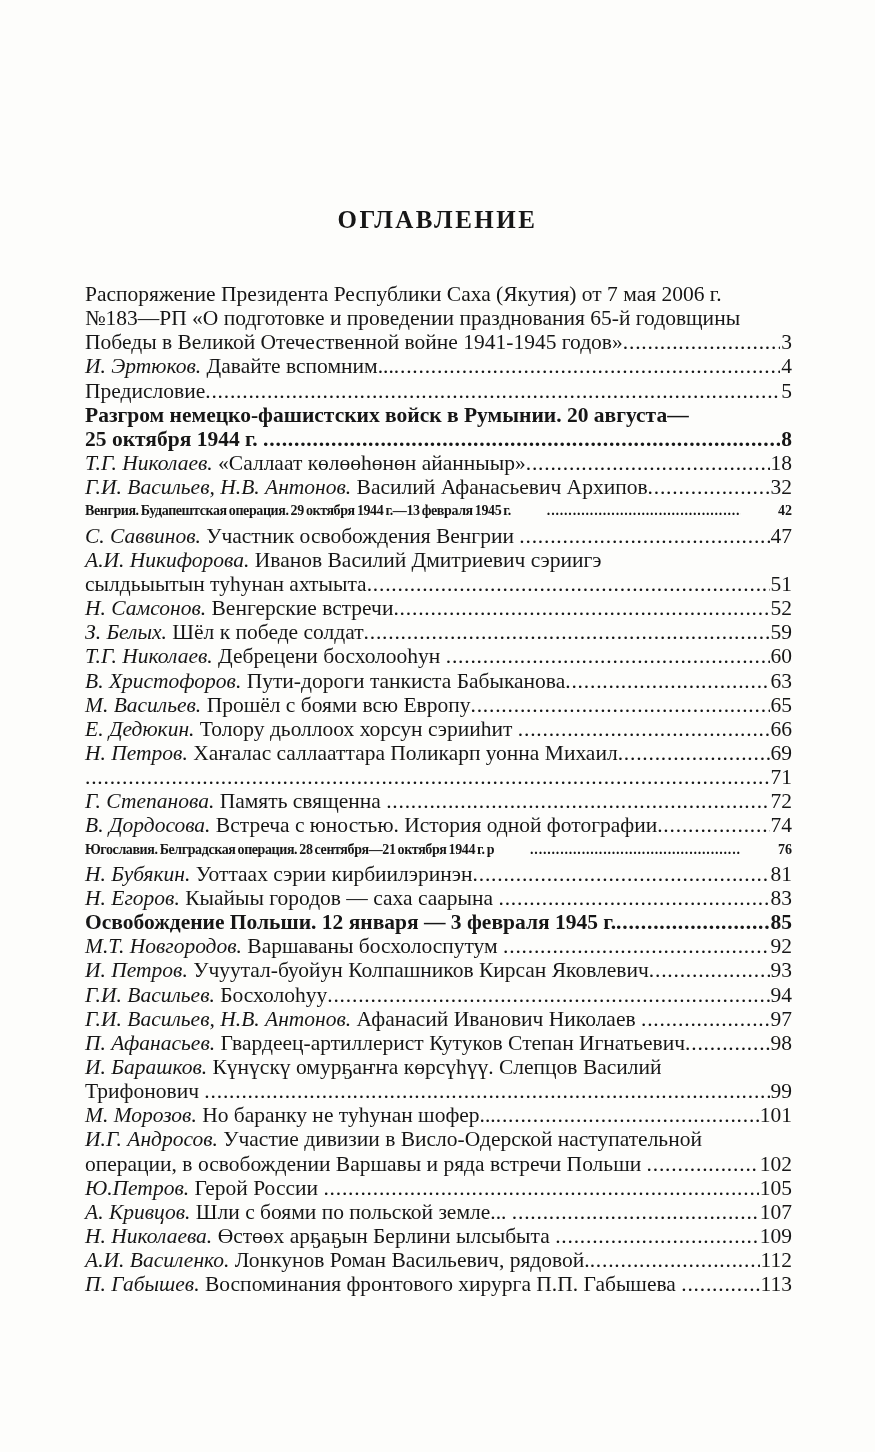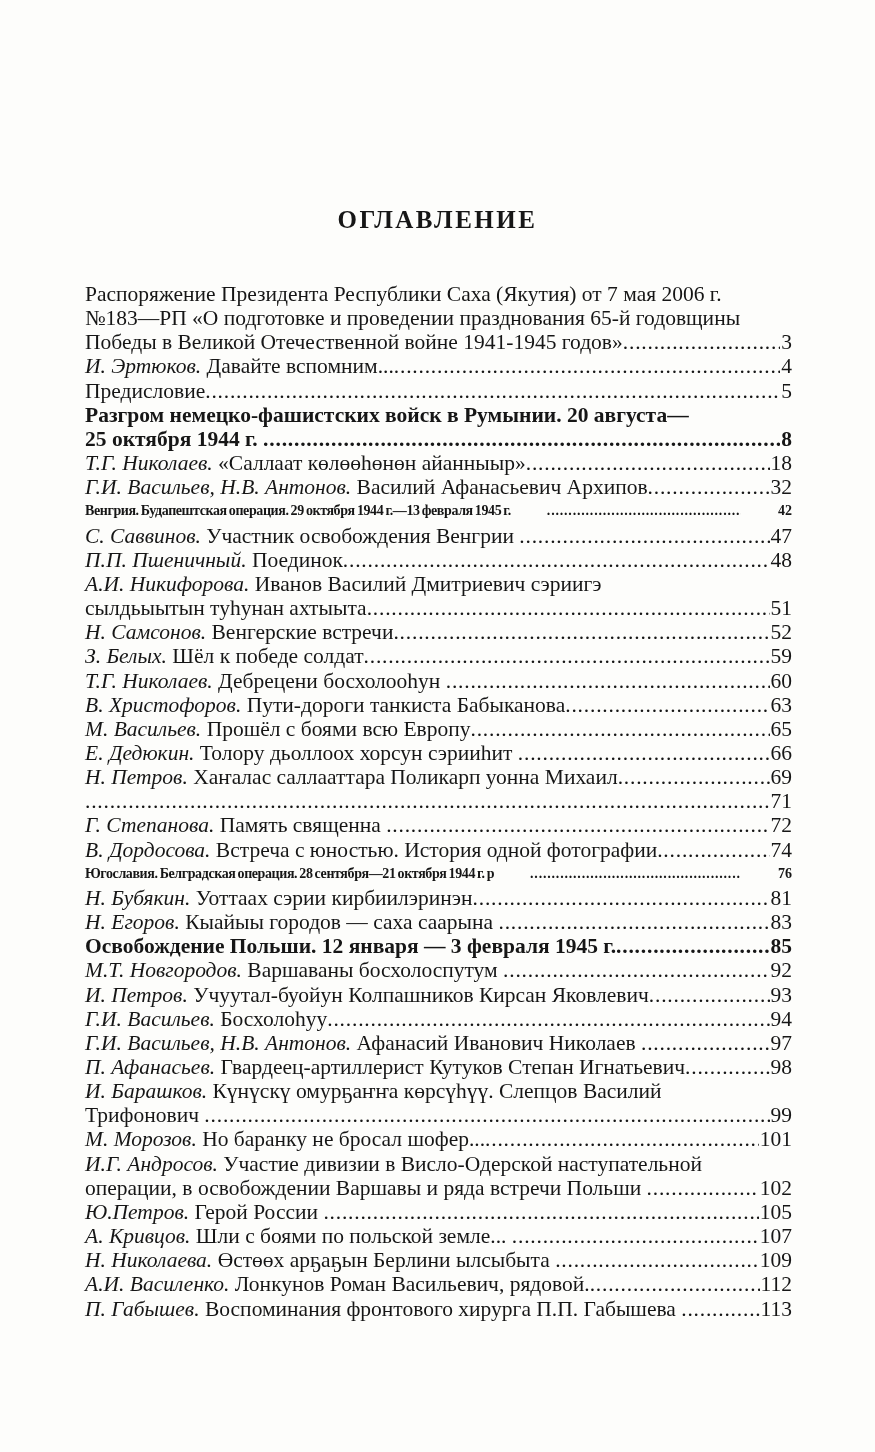--- a/index.html
+++ b/index.html
@@ -152,25 +152,20 @@
     <span class="leader"></span>
     <span class="pg">42</span>
   </div>
 
   <div class="row">
     <span class="txt"><span class="au">С. Саввинов.</span><span class="t"> Участник освобождения Венгрии </span></span>
     <span class="leader"></span>
     <span class="pg">47</span>
   </div>
 
-  <div class="row">
-    <span class="txt"><span class="au">П.П. Пшеничный.</span><span class="t"> Поединок</span></span>
-    <span class="leader"></span>
-    <span class="pg">48</span>
-  </div>
 
   <div class="row">
     <span class="txt"><span class="au">А.И. Никифорова.</span><span class="t"> Иванов Василий Дмитриевич сэриигэ</span></span>
 
   </div>
 
   <div class="row">
     <span class="txt"><span class="au"></span><span class="t">сылдьыытын туһунан ахтыыта</span></span>
     <span class="leader"></span>
     <span class="pg">51</span>
@@ -295,21 +290,21 @@
 
   </div>
 
   <div class="row">
     <span class="txt"><span class="au"></span><span class="t">Трифонович </span></span>
     <span class="leader"></span>
     <span class="pg">99</span>
   </div>
 
   <div class="row">
-    <span class="txt"><span class="au">М. Морозов.</span><span class="t"> Но баранку не бросал шофер...</span></span>
+    <span class="txt"><span class="au">М. Морозов.</span><span class="t"> Но баранку не туһунан шофер...</span></span>
     <span class="leader"></span>
     <span class="pg">101</span>
   </div>
 
   <div class="row">
     <span class="txt"><span class="au">И.Г. Андросов.</span><span class="t"> Участие дивизии в Висло-Одерской наступательной</span></span>
 
   </div>
 
   <div class="row">

